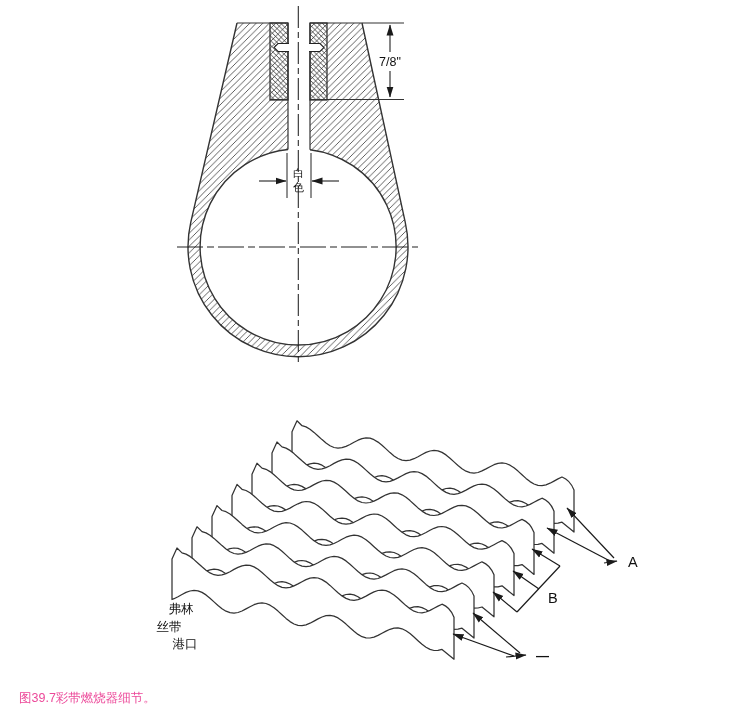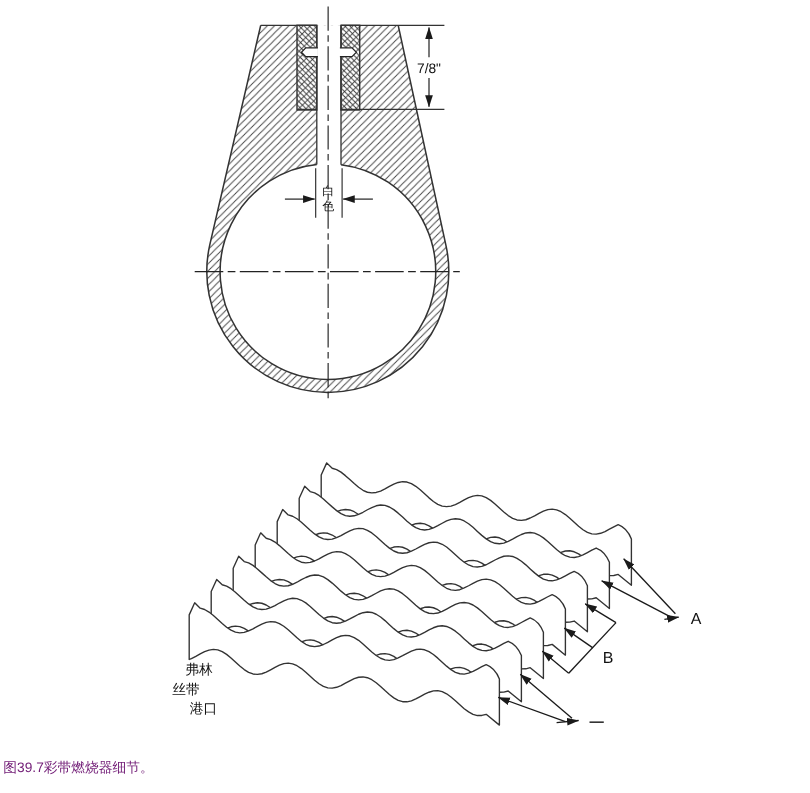--- a/index.html
+++ b/index.html
@@ -1,19 +1,19 @@
 <!DOCTYPE html>
 <html><head>
 <meta charset="utf-8">
 <style>
   html,body{margin:0;padding:0;background:#fff;}
   #page{position:relative;width:736px;height:721px;background:#fff;overflow:hidden;
         font-family:"Liberation Sans",sans-serif;}
   #fig{position:absolute;left:0;top:0;}
-  #caption{position:absolute;left:3px;top:690px;font-size:12.5px;color:#701a75;
+  #caption{position:absolute;left:19px;top:690px;font-size:12.5px;color:#ec4899;
            font-family:"Liberation Sans",sans-serif;}
   text{font-family:"Liberation Sans",sans-serif;fill:#111;}
 </style>
 </head>
 <body>
 
 <div id="page">
 
 <svg id="fig" width="736" height="688" viewBox="0 0 736 688">
   <defs>

